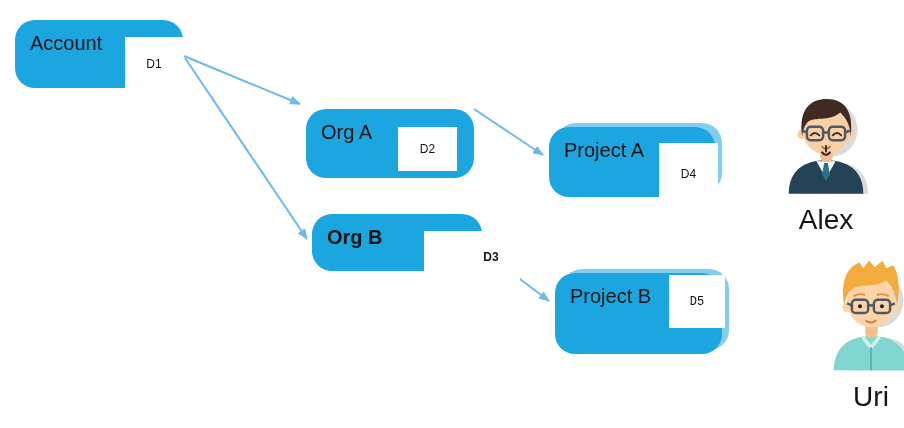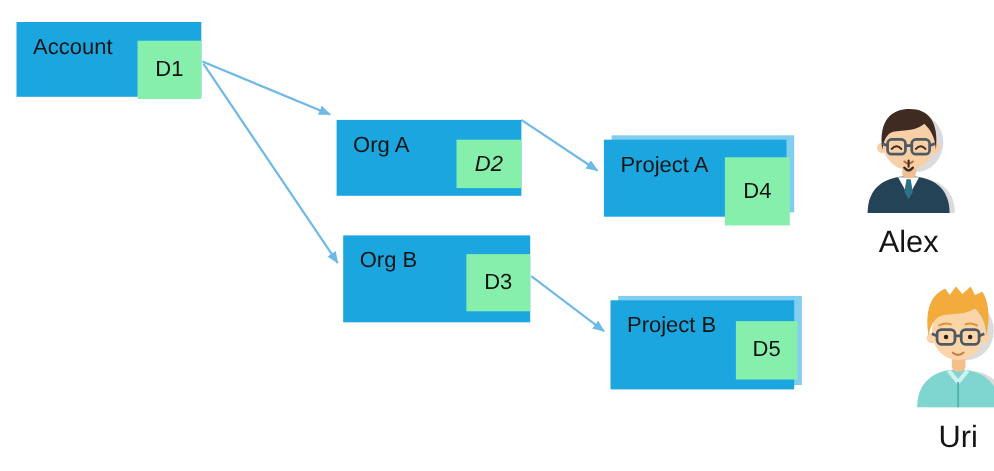--- a/index.html
+++ b/index.html
@@ -4,39 +4,39 @@
 <style>
   html,body { margin:0; padding:0; background:#ffffff; }
   .canvas {
     position:relative; width:904px; height:428px; background:#ffffff;
     font-family:"Liberation Sans", sans-serif; color:#141414; overflow:hidden;
   }
   .edges { position:absolute; left:0; top:0; width:904px; height:428px; }
   .edges line { stroke:#6FB9E9; stroke-width:2; }
 
   .node {
-    position:absolute; background:#1BA6E0; font-size:20px; color:#141414;
+    position:absolute; background:#1BA6E0; font-size:20px; color:#141414;border-radius:20px;
   }
   .node .nlabel { position:absolute; left:15px; top:12px; white-space:nowrap; }
   .badge {
-    position:absolute; background:#86efac; display:flex;
-    align-items:center; justify-content:center; font-size:20px; color:#111;
+    position:absolute; background:#ffffff; display:flex;
+    align-items:center; justify-content:center; font-size:12px; color:#111;
   }
 
   
   .n-account   { left:15px;  top:20px;  width:168px; height:68px; }
   .n-account .badge { left:110px; top:17px; width:58px; height:53px; }
   .n-orga      { left:306px; top:73px;  width:168px; height:69px;margin-top:36px; }
-  .n-orga .badge    { left:109px; top:18px; width:59px; height:44px;font-style:italic; }
-  .n-orgb      { left:312px; top:214px; width:170px; height:79px; }
-  .n-orgb .badge    { left:112px; top:17px; width:58px; height:52px; }
+  .n-orga .badge    { left:92px; top:18px; width:59px; height:44px; }
+  .n-orgb      { left:312px; top:214px; width:170px; height:57px;font-weight:bold; }
+  .n-orgb .badge    { left:112px; top:17px; width:58px; height:52px;padding-left:38px; }
   .n-proja     { left:549px; top:127px; width:166px; height:70px; box-shadow:7px -4px 0 0 rgba(27,166,224,0.55); }
   .n-proja .badge   { left:110px; top:16px; width:59px; height:62px; }
   .n-projb     { left:555px; top:273px; width:167px; height:81px; box-shadow:7px -4px 0 0 rgba(27,166,224,0.55); }
-  .n-projb .badge   { left:114px; top:19px; width:56px; height:53px; }
+  .n-projb .badge   { left:114px; top:2px; width:56px; height:53px;font-family:Liberation Mono, monospace; }
 
   .user {
     position:absolute; margin:0; display:flex; flex-direction:column;
     align-items:center; width:90px;
   }
   .u-alex { left:781px; top:91px; }
   .u-uri  { left:826px; top:254px; }
   .user figcaption { font-size:28px; margin-top:9px; color:#141414; }
   .u-alex svg { width:86px; height:104px; }
   .u-uri  svg { width:84px; height:118px; }

